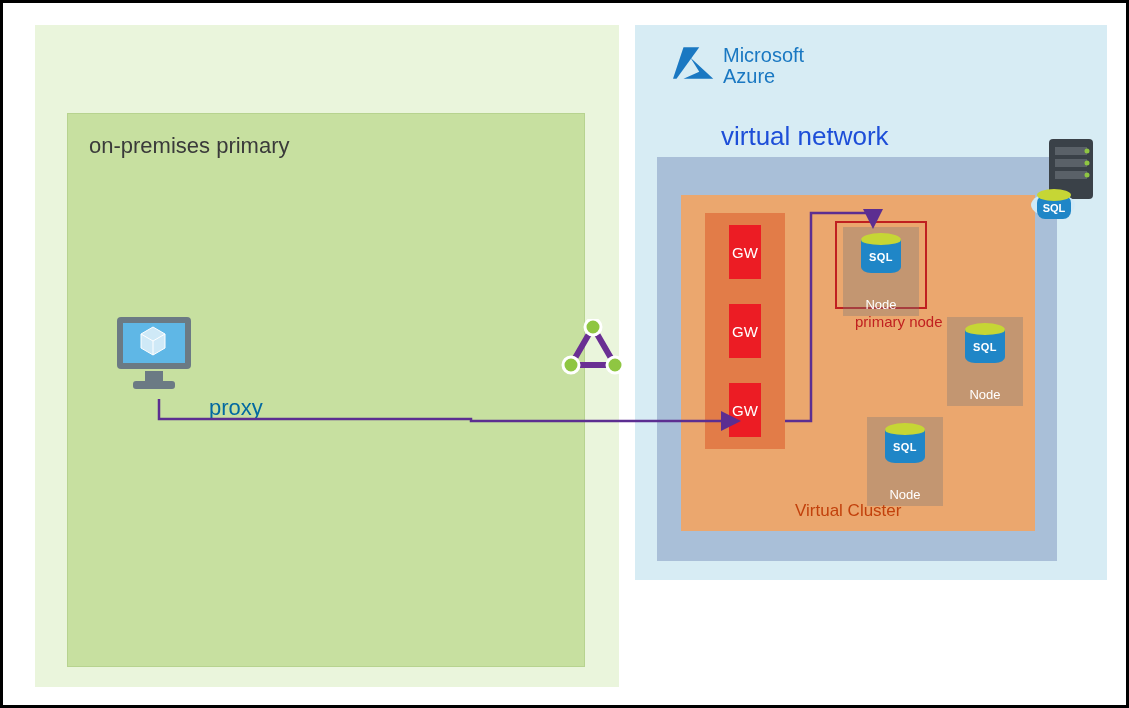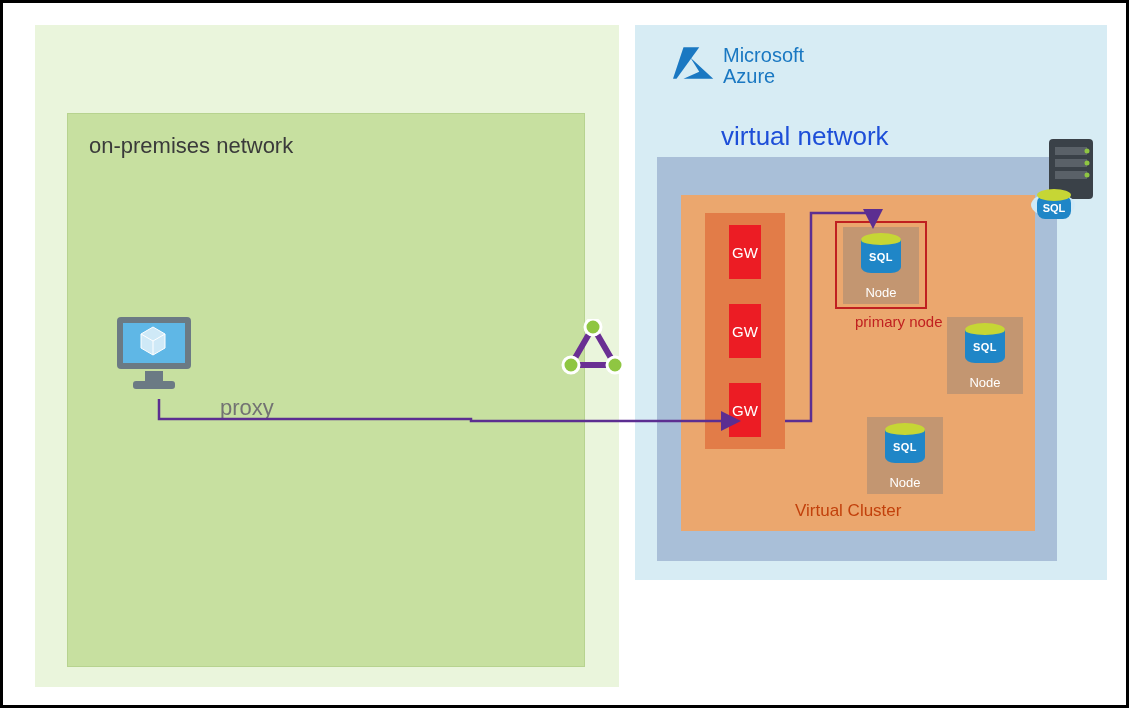--- a/index.html
+++ b/index.html
@@ -21,54 +21,54 @@
 
 .vnet { position: absolute; left: 654px; top: 154px; width: 400px; height: 404px; background: #a9bfd8; }
 
 .cluster { position: absolute; left: 678px; top: 192px; width: 354px; height: 336px; background: #eba76e; }
 
 .gw-col { position: absolute; left: 702px; top: 210px; width: 80px; height: 236px; background: #e27c48; display: flex; flex-direction: column; align-items: center; justify-content: space-between; padding: 12px 0; }
 .gw { width: 32px; height: 54px; background: #ec1c24; color: #fff; display: flex; align-items: center; justify-content: center; font-size: 15px; }
 
 
 .node-box { position: absolute; width: 76px; background: rgba(120,120,120,0.35); padding: 6px 0 4px; display: flex; flex-direction: column; align-items: center; }
-.node-label { font-size: 13px; color: #fff; margin-top: 8px; }
+.node-label { font-size: 13px; color: #fff; margin-top: 20px; }
 .primary-frame { position: absolute; border: 2px solid #c02020; }
 .primary-label { position: absolute; font-size: 15px; color: #c02020; }
 
 .cluster-label { position: absolute; left: 792px; top: 498px; font-size: 17px; color: #c2410c; }
 
 
 .sqldb { width: 40px; height: 44px; position: relative; }
 .sqldb .body { position:absolute; left:0; top:6px; width:40px; height:34px; background:#1f86c7; border-radius: 0 0 10px 10px / 0 0 6px 6px; }
 .sqldb .top { position:absolute; left:0; top:0; width:40px; height:14px; border-radius: 50%; background: #c6d635; border-bottom: 2px solid #1f86c7; }
 .sqldb .txt { position:absolute; left:0; top:18px; width:40px; text-align:center; color:#fff; font-size:11px; font-weight:bold; letter-spacing:0.5px; }
 
 
 .computer { position:absolute; left: 108px; top: 310px; }
-.proxy-label { position:absolute; left: 217px; top: 392px; font-size:22px; color:#737373; }
+.proxy-label { position:absolute; left: 206px; top: 392px; font-size:22px; color:#0369a1; }
 
 
 .server-stack { position:absolute; left:1028px; top:136px; }
 
 
 .tri-icon { position:absolute; left:558px; top:316px; }
 
 
 .wires { position:absolute; left:0; top:0; width:1129px; height:708px; pointer-events:none; }
 
 </style>
 </head>
 <body>
 
 <div class="canvas">
 
   <div class="onprem-outer"></div>
   <div class="onprem-inner"></div>
-  <div class="onprem-title">on-premises network</div>
+  <div class="onprem-title">on-premises primary</div>
 
   <div class="azure-panel"></div>
   <div class="azure-logo">
     <span>
       <svg viewBox="0 0 48 40">
           <polygon points="12,2 30,2 4,38 0,38" fill="#1a78c2"></polygon>
           <polygon points="20,14 46,38 12,38 30,30 20,14" fill="#1a78c2"></polygon>
         </svg>
     </span>
     <div class="azure-logo-text">

